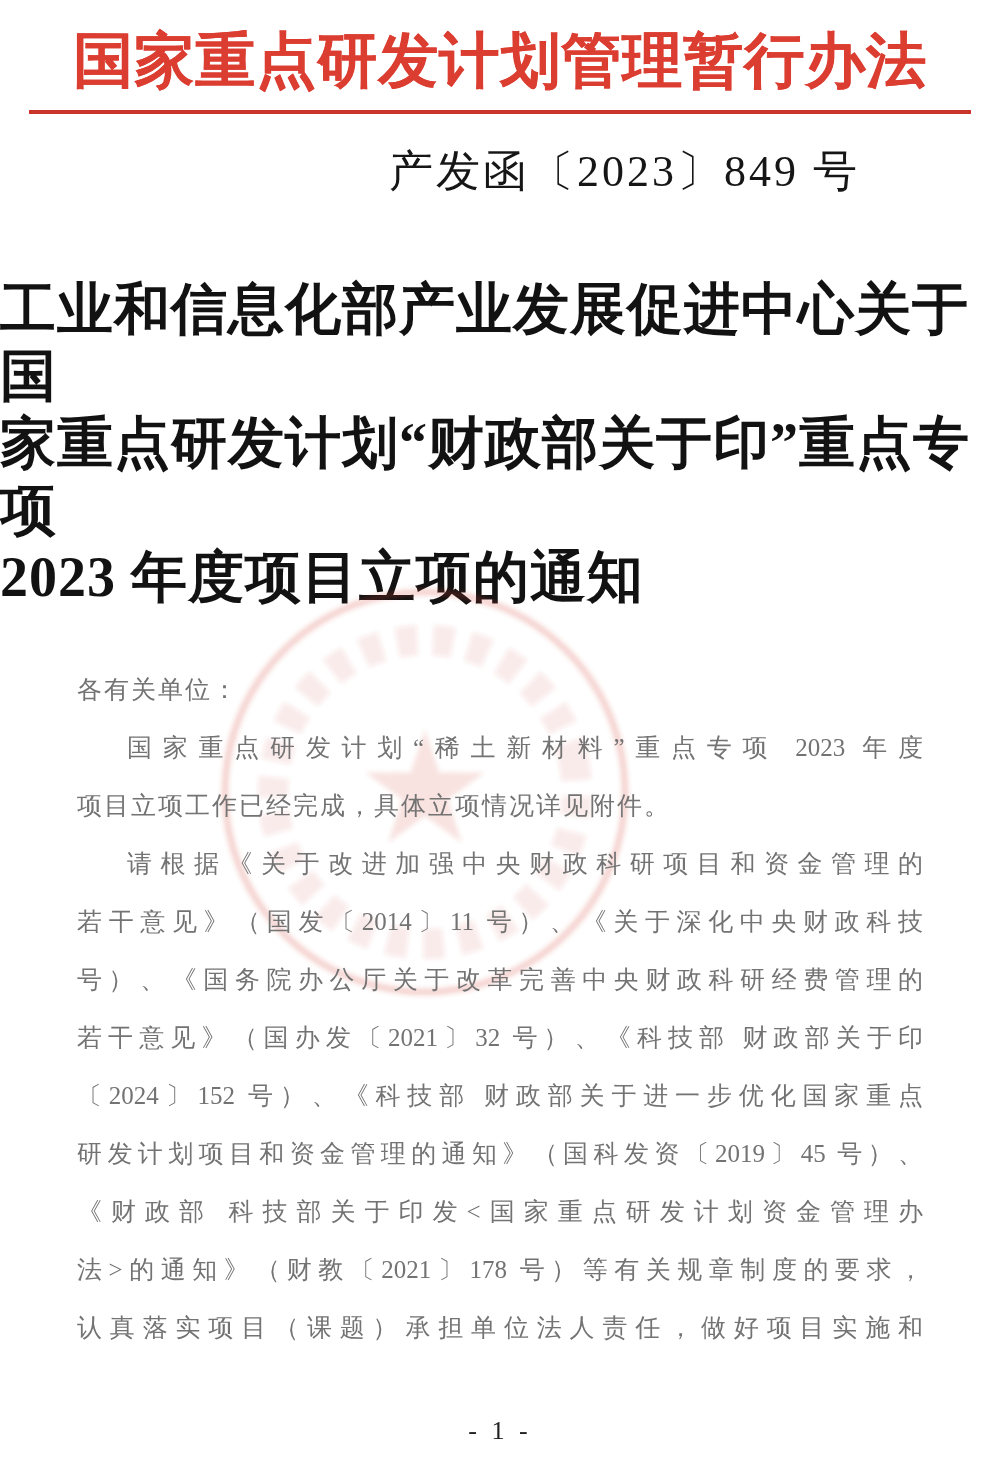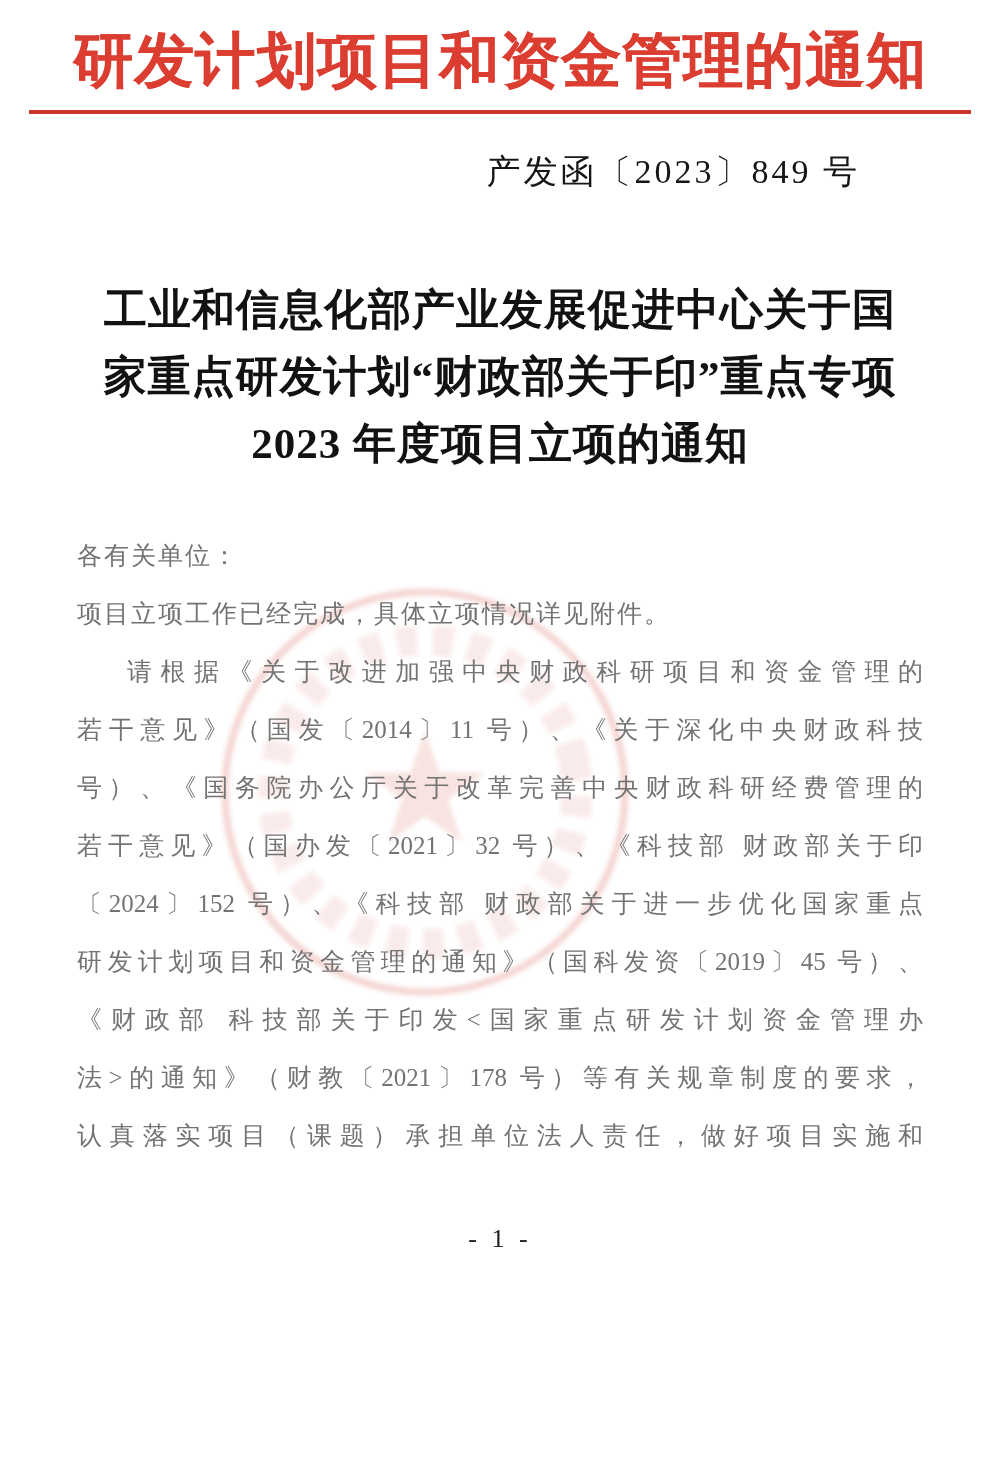--- a/index.html
+++ b/index.html
@@ -28,31 +28,31 @@
   .red-line {
     margin: 14px auto 0 auto;
     width: 942px;
     height: 4px;
     background: #c9352b;
   }
   .doc-number {
     margin-top: 36px;
     padding-right: 140px;
     text-align: right;
-    font-size: 34px;
+    font-size: 44px;
     line-height: 44px;
     letter-spacing: 3px;
     white-space: nowrap;
     color: #161616;
   }
   
   .title {
     margin-top: 82px;
-    text-align: center;
-    font-size: 43px;
+    text-align: left;
+    font-size: 56px;
     font-weight: bold;
     line-height: 67px;
     letter-spacing: 1px;
     color: #121212;
   }
   .title .t-line { display: block; }
   
   .body-text {
     position: relative;
     z-index: 2;
@@ -93,21 +93,21 @@
     line-height: 32px;
     letter-spacing: 4px;
     color: #222222;
   }
 </style>
 </head>
 <body>
 
 <div class="page">
 
-  <div class="org-name">研发计划项目和资金管理的通知</div>
+  <div class="org-name">国家重点研发计划管理暂行办法</div>
   <div class="red-line"></div>
   <div class="doc-number">产发函〔2023〕849 号</div>
 
   <h1 class="title">
       <span class="t-line">工业和信息化部产业发展促进中心关于国</span>
       <span class="t-line">家重点研发计划“财政部关于印”重点专项</span>
       <span class="t-line">2023 年度项目立项的通知</span>
     </h1>
 
   <svg class="seal" viewBox="0 0 440 440" aria-hidden="true">
@@ -118,20 +118,21 @@
     </defs>
     <g filter="url(#sealblur)">
       <circle cx="220" cy="220" r="200" fill="none" stroke="rgba(208,62,52,0.22)" stroke-width="7"></circle>
       <circle cx="220" cy="220" r="152" fill="none" stroke="rgba(208,62,52,0.10)" stroke-width="30" stroke-dasharray="20 16" transform="rotate(-12 220 220)"></circle>
       <polygon points="220,158 234.1,200.6 279,200.8 242.8,227.4 256.5,270.2 220,244 183.5,270.2 197.2,227.4 161,200.8 205.9,200.6" fill="rgba(208,62,52,0.15)"></polygon>
     </g>
   </svg>
 
   <main class="body-text">
     <div class="b-line plain">各有关单位：</div>
+    <div class="b-line indent">国家重点研发计划“稀土新材料”重点专项 2023 年度</div>
     <div class="b-line plain">项目立项工作已经完成，具体立项情况详见附件。</div>
     <div class="b-line indent">请根据《关于改进加强中央财政科研项目和资金管理的</div>
     <div class="b-line">若干意见》（国发〔2014〕11 号）、《关于深化中央财政科技</div>
     <div class="b-line">号）、《国务院办公厅关于改革完善中央财政科研经费管理的</div>
     <div class="b-line">若干意见》（国办发〔2021〕32 号）、《科技部 财政部关于印</div>
     <div class="b-line">〔2024〕152 号）、《科技部 财政部关于进一步优化国家重点</div>
     <div class="b-line">研发计划项目和资金管理的通知》（国科发资〔2019〕45 号）、</div>
     <div class="b-line">《财政部 科技部关于印发&lt;国家重点研发计划资金管理办</div>
     <div class="b-line">法&gt;的通知》（财教〔2021〕178 号）等有关规章制度的要求，</div>
     <div class="b-line">认真落实项目（课题）承担单位法人责任，做好项目实施和</div>

